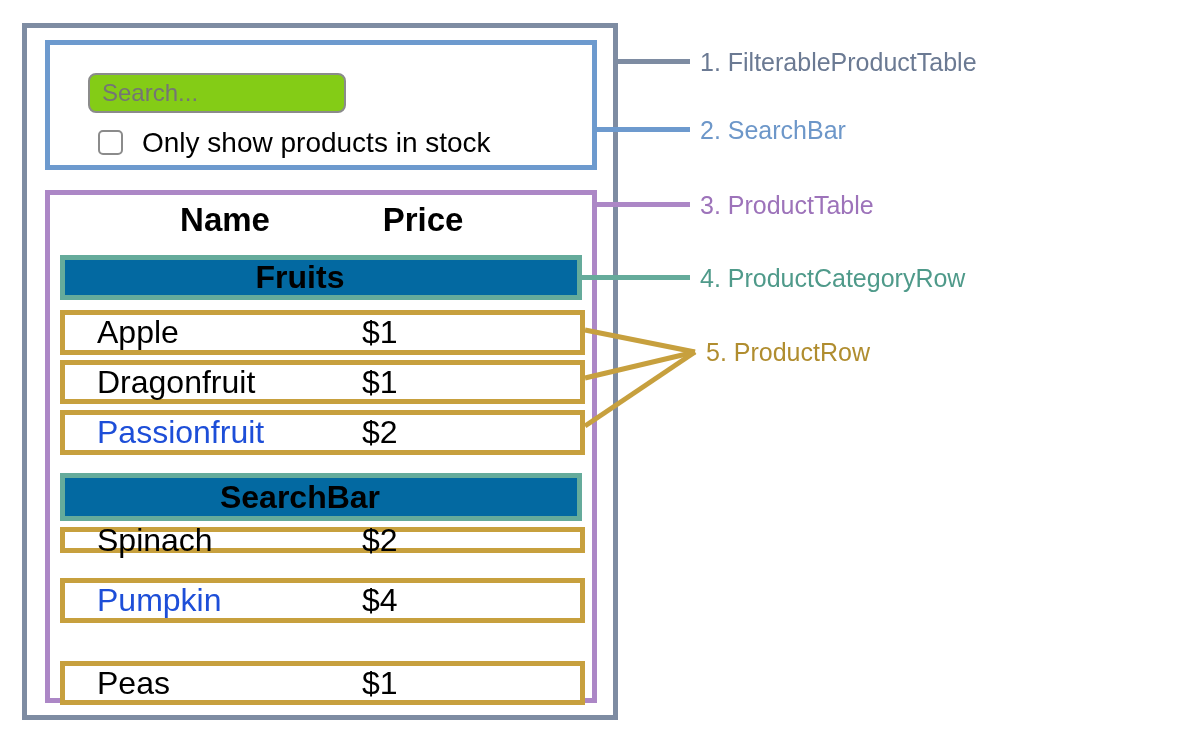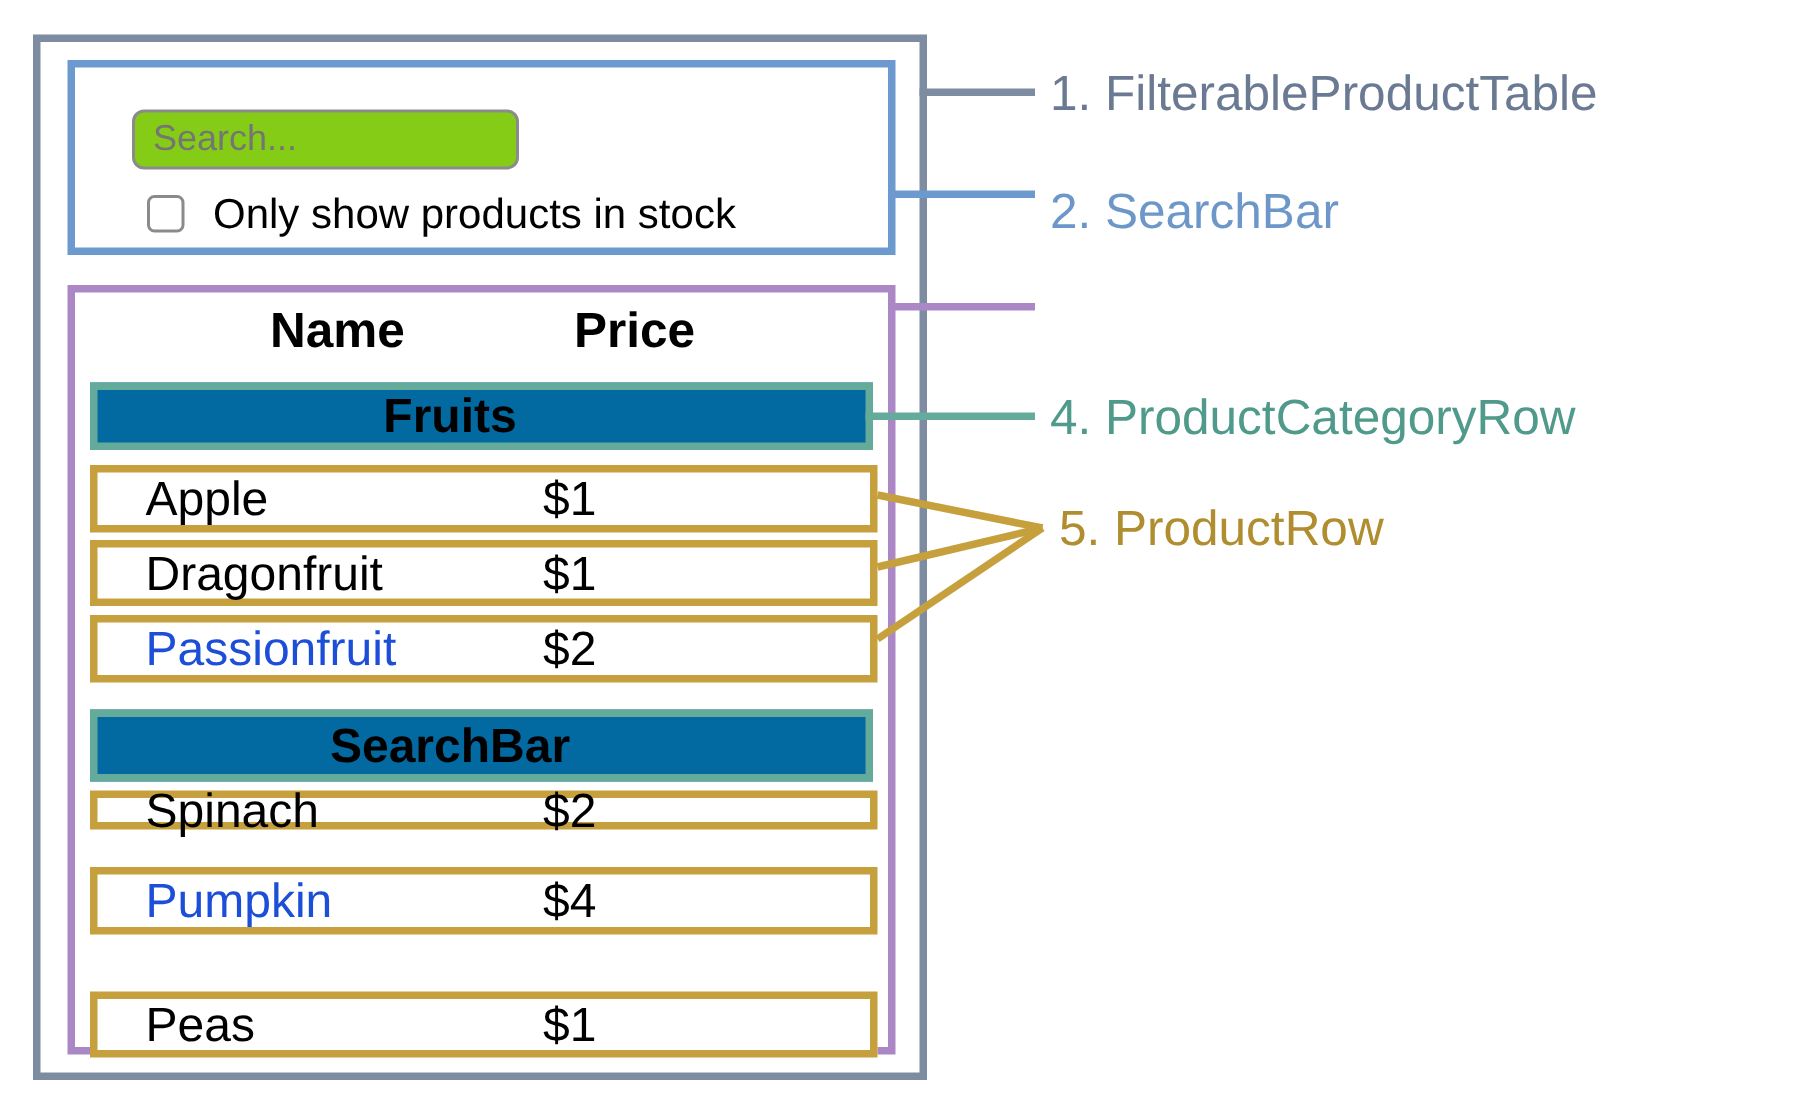--- a/index.html
+++ b/index.html
@@ -56,23 +56,23 @@
   #row-peas         { top:629px; height:44px;margin-top:32px; }
 
   .hline { position:absolute; height:5px; }
   #line-1 { left:613px; top:59px;  width:77px;  background:#7e8ca2; }
   #line-2 { left:592px; top:127px; width:98px;  background:#6d9ace; }
   #line-3 { left:592px; top:202px; width:98px;  background:#ac87c6; }
   #line-4 { left:577px; top:275px; width:113px; background:#65ab9b; }
 
   #gold-lines { position:absolute; left:0; top:0; width:1200px; height:744px; pointer-events:none; }
 
-  .annotation { position:absolute; left:700px; font-size:33px; line-height:40px; white-space:nowrap; }
+  .annotation { position:absolute; left:700px; font-size:25px; line-height:40px; white-space:nowrap; }
   #annotation-1 { top:42px;  color:#6b7a93; }
-  #annotation-2 { top:110px; color:#6d97c9;margin-top:11px; }
+  #annotation-2 { top:110px; color:#6d97c9; }
   #annotation-3 { top:185px; color:#9d73ba; }
   #annotation-4 { top:258px; color:#4f9a8a; }
   #annotation-5 { top:332px; left:706px; color:#b08d2f; }
 </style>
 </head>
 <body>
 
 <div id="canvas">
 
   <div class="box" id="outer-box"></div>
@@ -121,16 +121,17 @@
   <div class="hline" id="line-3"></div>
   <div class="hline" id="line-4"></div>
   <svg id="gold-lines" viewBox="0 0 1200 744" xmlns="http://www.w3.org/2000/svg">
     <line x1="585" y1="330" x2="695" y2="352" stroke="#c7a03e" stroke-width="5"></line>
     <line x1="585" y1="378" x2="695" y2="352" stroke="#c7a03e" stroke-width="5"></line>
     <line x1="585" y1="426" x2="695" y2="352" stroke="#c7a03e" stroke-width="5"></line>
   </svg>
 
   <div class="annotation" id="annotation-1">1. FilterableProductTable</div>
   <div class="annotation" id="annotation-2">2. SearchBar</div>
+  <div class="annotation" id="annotation-3">3. ProductTable</div>
   <div class="annotation" id="annotation-4">4. ProductCategoryRow</div>
   <div class="annotation" id="annotation-5">5. ProductRow</div>
 
 </div>
 
 </body></html>

